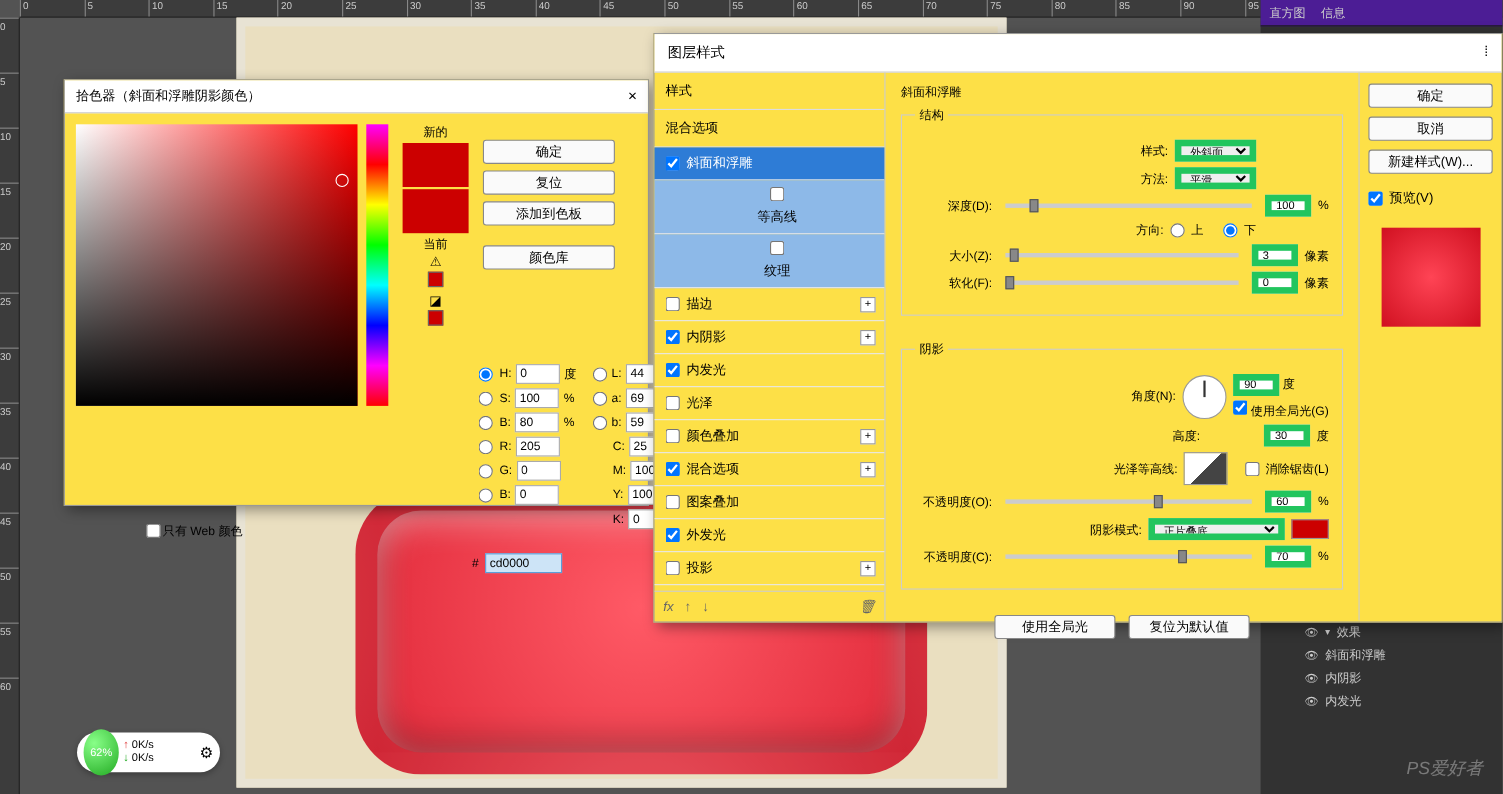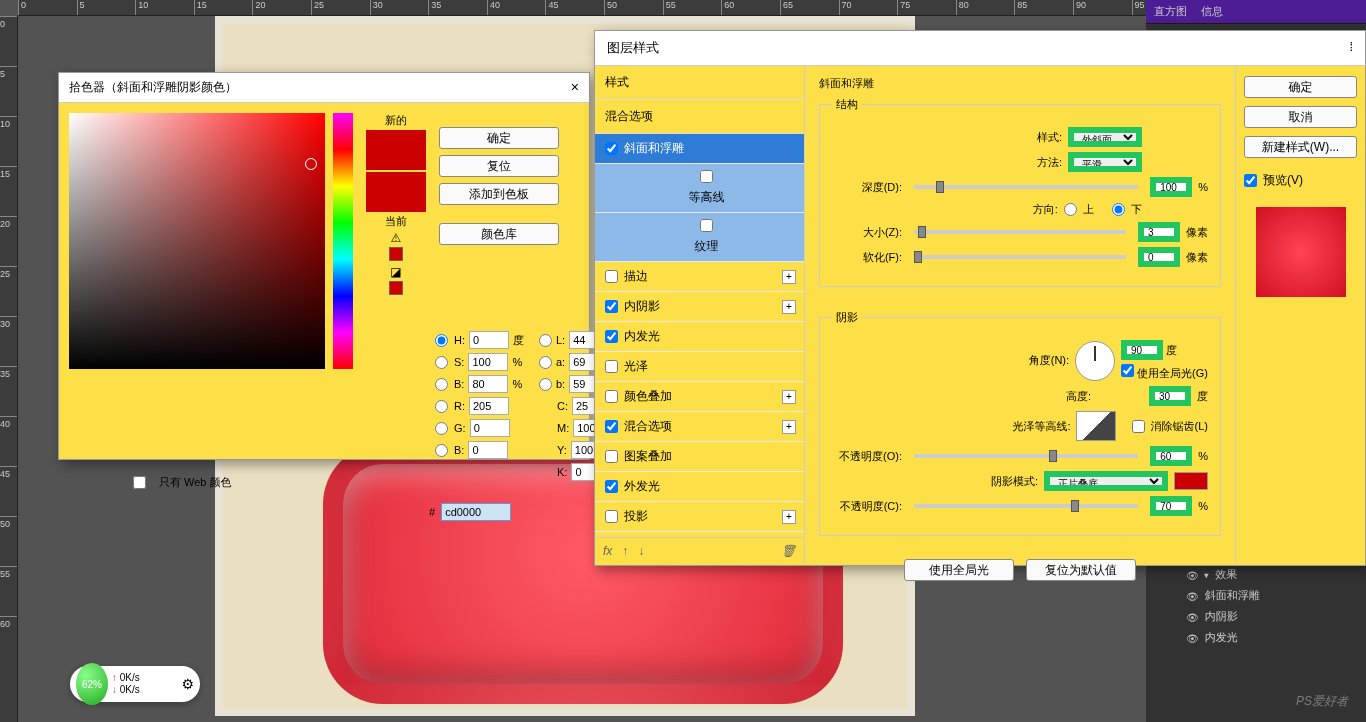--- a/index.html
+++ b/index.html
@@ -39,21 +39,21 @@
 .alert-icon, .cube-icon { display: block; margin: 2px auto; font-size: 12px; }
 .small-sw { width: 14px; height: 14px; background: #c00; display: inline-block; border: 1px solid #666; }
 .btn-col { width: 120px; display: flex; flex-direction: column; gap: 6px; padding-top: 14px; }
 .ps-btn { height: 22px; font-size: 12px; background: #fafafa; border: 1px solid #888; border-radius: 3px; }
 .num-grid { position: absolute; top: 258px; left: 374px; font-size: 11px; width: 210px; }
 .num-grid .row { display: flex; align-items: center; gap: 4px; margin-bottom: 4px; }
 .num-grid input[type=radio] { margin: 0 2px; }
 .num-grid input[type=text] { width: 40px; height: 18px; font-size: 11px; text-align: left; padding: 0 3px; border: 1px solid #aaa; }
 .hex-row { position: absolute; top: 430px; left: 370px; font-size: 11px; display: flex; gap: 6px; align-items: center; }
 .hex-row input { width: 70px; height: 18px; font-size: 11px; border: 1px solid #5b9dd9; background: #cde4f7; padding: 0 3px; }
-.webonly { position: absolute; top: 402px; left: 74px; font-size: 11px; display: flex; gap: 13px; align-items: center; }
+.webonly { position: absolute; top: 402px; left: 74px; font-size: 11px; display: flex; gap: 2px; align-items: center; }
 .left-col2 { position: absolute; left: 480px; top: 258px; font-size: 11px; }
 
 
 .lstyle { top: 30px; left: 594px; width: 772px; height: 536px; }
 .lstyle-title { background: #fff; padding: 8px 12px; font-size: 13px; border-bottom: 1px solid #ccc; display: flex; justify-content: space-between; }
 .lstyle-body { display: flex; height: 498px; }
 .style-list { width: 210px; border-right: 1px solid #ccc; font-size: 12px; display: flex; flex-direction: column; }
 .style-list .hdr { padding: 8px 10px; border-bottom: 1px solid #ddd; }
 .style-list .item { padding: 6px 10px; border-bottom: 1px solid #e8e8e8; display: flex; align-items: center; gap: 6px; position: relative; }
 .style-list .item.sub { padding-left: 24px; flex-direction: column; }
@@ -78,21 +78,21 @@
 .contour { width: 40px; height: 30px; border: 1px solid #999; background: linear-gradient(135deg, #fff 50%, #444 50%); }
 .swatch { width: 34px; height: 18px; border: 1px solid #999; }
 .btm-btns { display: flex; gap: 12px; justify-content: center; margin-top: 8px; }
 
 .style-right { width: 130px; border-left: 1px solid #ccc; padding: 10px 8px; display: flex; flex-direction: column; gap: 8px; font-size: 12px; }
 .preview-sw { width: 90px; height: 90px; background: radial-gradient(circle, #ff4455, #d01020); margin: 10px auto; }
 
 
 .net-widget { position: absolute; bottom: 20px; left: 70px; width: 130px; height: 36px; background: #fff; border-radius: 18px; display: flex; align-items: center; font-size: 10px; gap: 4px; padding: 0 6px; box-shadow: 0 2px 6px rgba(0,0,0,.3); }
 .net-widget .ball { width: 32px; height: 42px; background: radial-gradient(circle at 30% 30%, #8f8, #2a2); border-radius: 50%; color: #fff; font-size: 10px; display: flex; align-items: center; justify-content: center; }
-.watermark { position: absolute; bottom: 12px; right: 18px; color: rgba(255,255,255,.35); font-size: 12px; font-style: italic; }
+.watermark { position: absolute; bottom: 12px; right: 18px; color: rgba(255,255,255,.35); font-size: 16px; font-style: italic; }
 </style>
 </head>
 <body>
 
 <div class="ruler-h">
     <span>0</span>
     <span>5</span>
     <span>10</span>
     <span>15</span>
     <span>20</span>

